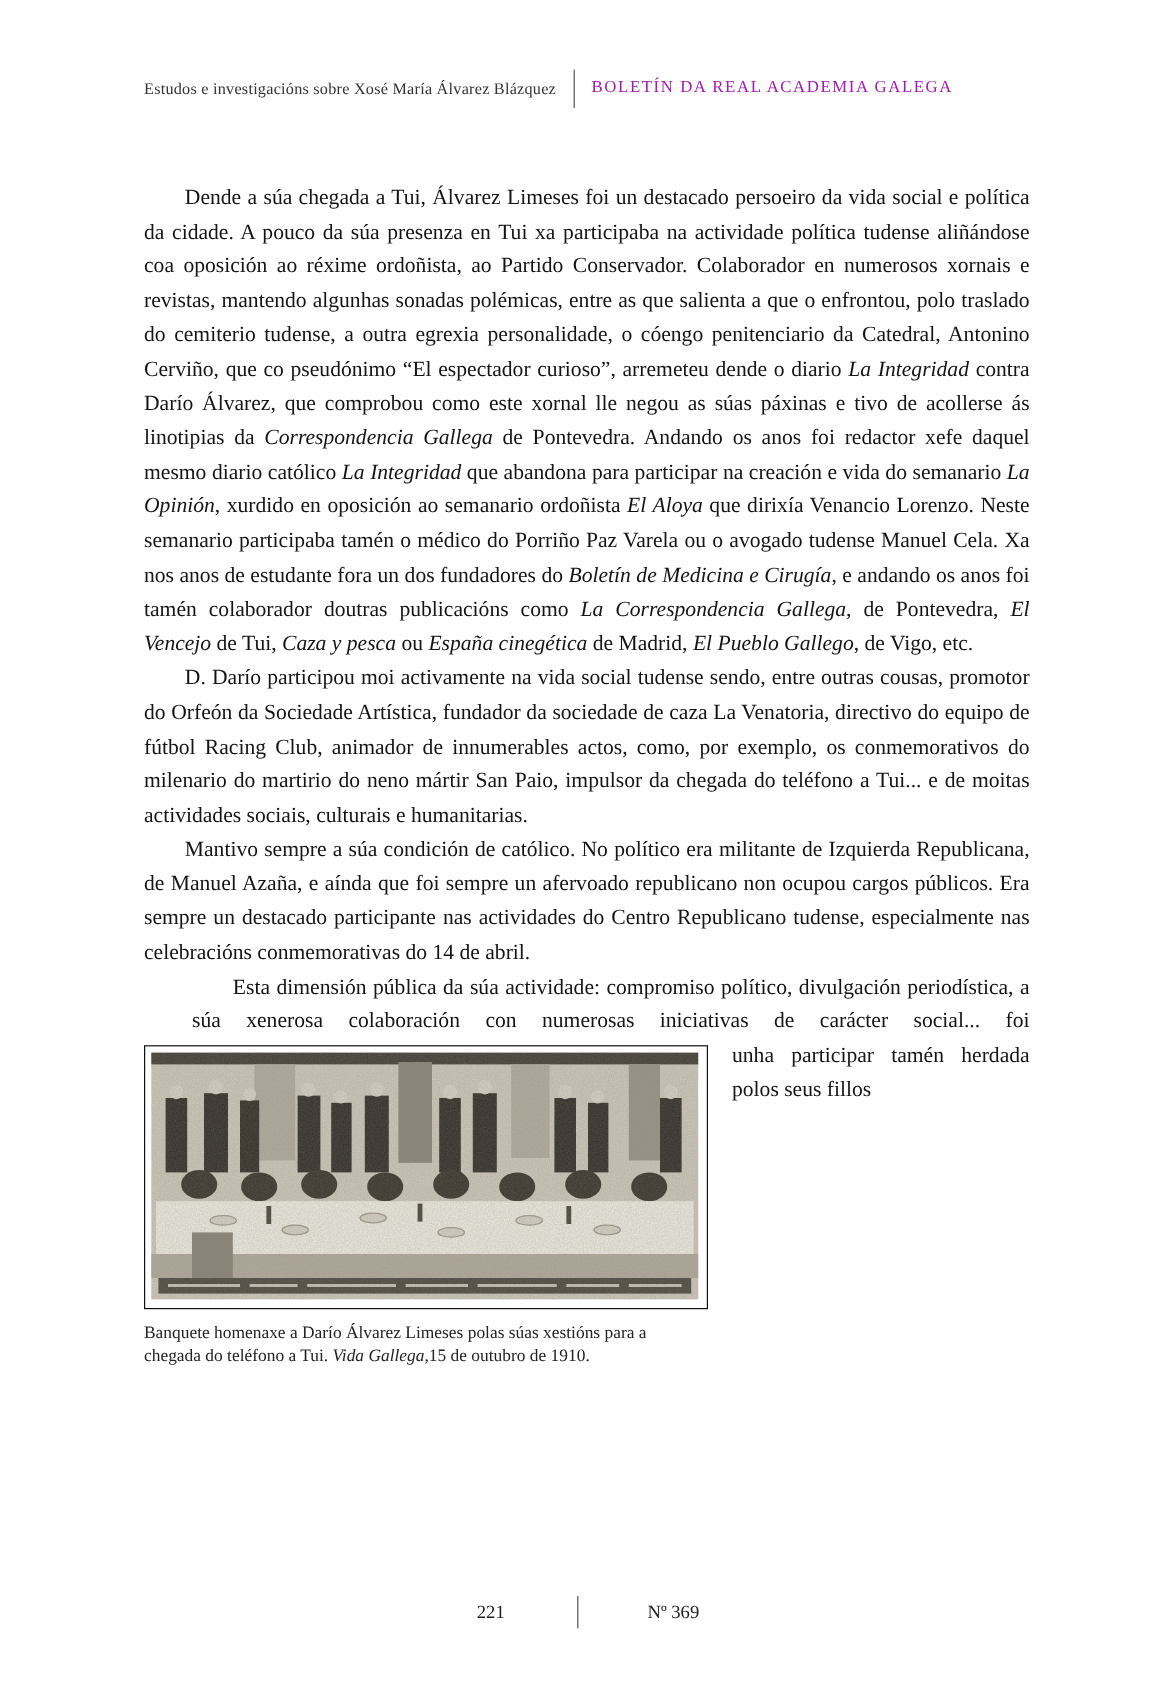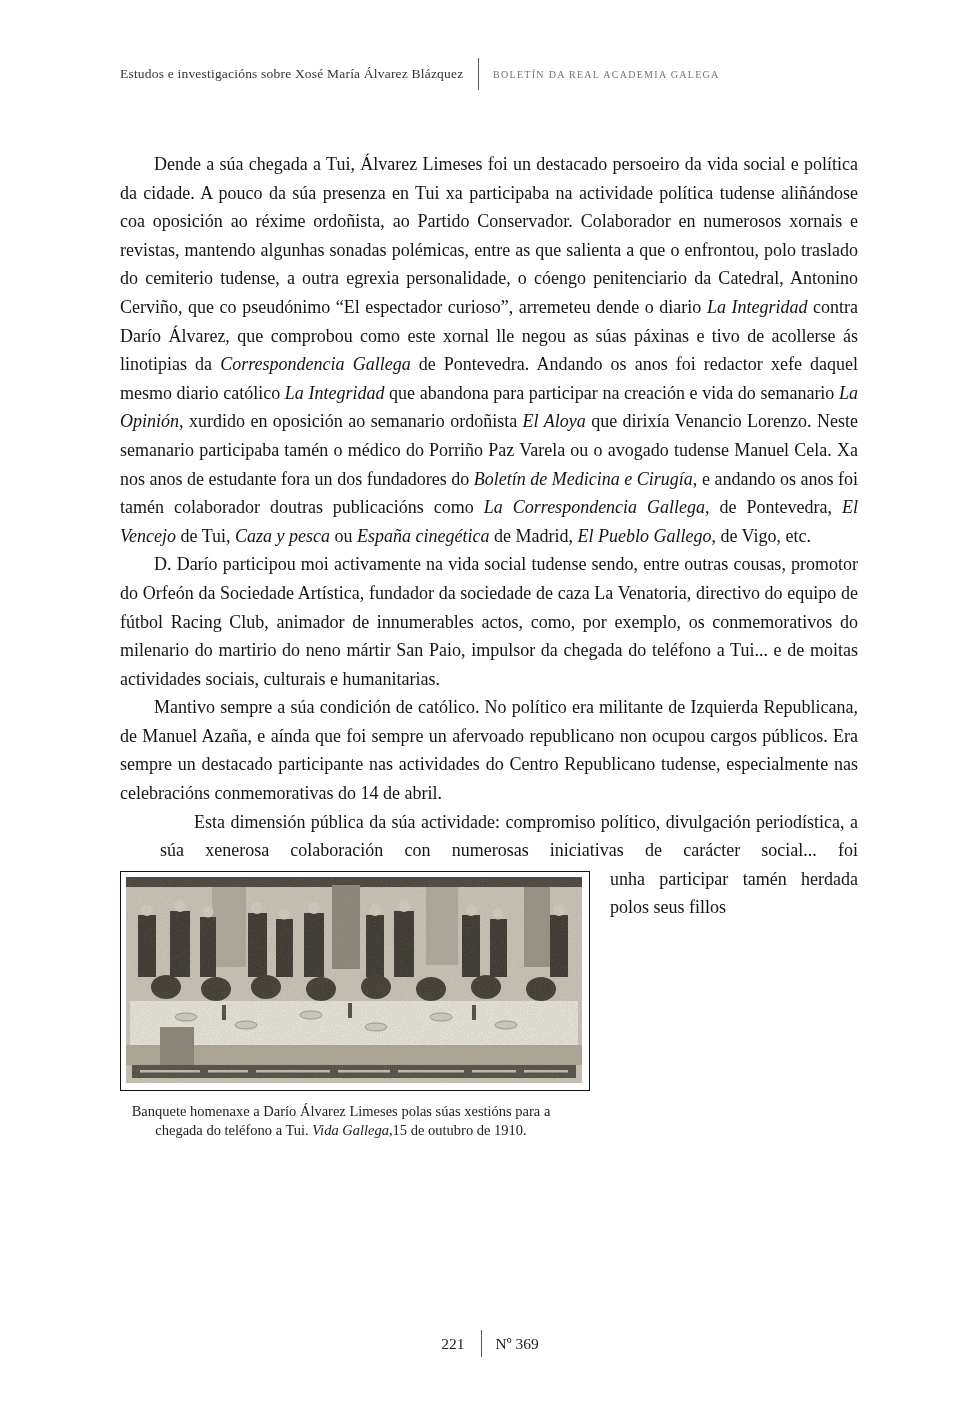--- a/index.html
+++ b/index.html
@@ -28,23 +28,23 @@
     letter-spacing: 0.2px;
     color: #333;
   }
   .header-divider {
     width: 1px;
     height: 32px;
     background: #555;
     margin: 0 14px 0 0;
   }
   .header-right {
-    font-size: 10px;
+    font-size: 14px;
     letter-spacing: 1.3px;
-    color: #737373;
+    color: #a21caf;
   }
 
   
   .article-body {
     position: absolute;
     top: 150px;
     left: 120px;
     width: 738px;
     font-size: 18px;
     line-height: 28.6px;
@@ -71,35 +71,36 @@
     border: 1.5px solid #111;
     padding: 5px;
     background: #fff;
   }
   .photo-frame svg { display: block; width: 456px; height: 206px; }
   .photo-caption {
     width: 442px;
     margin-top: 11px;
     font-size: 14.5px;
     line-height: 19.5px;
-    text-align: center;
+    text-align: left;
     text-indent: 0;
     color: #222;
   }
 
   
   .page-footer {
     position: absolute;
     top: 1330px;
     left: 5px; right: 0;
     display: flex;
     justify-content: center;
     align-items: center;
     font-size: 15.5px;
     color: #222;
+    gap: 44px;
   }
   .footer-page-number { margin-right: 16px; }
   .footer-divider {
     width: 1px;
     height: 27px;
     background: #555;
     margin-right: 14px;
   }
 </style>
 </head>

